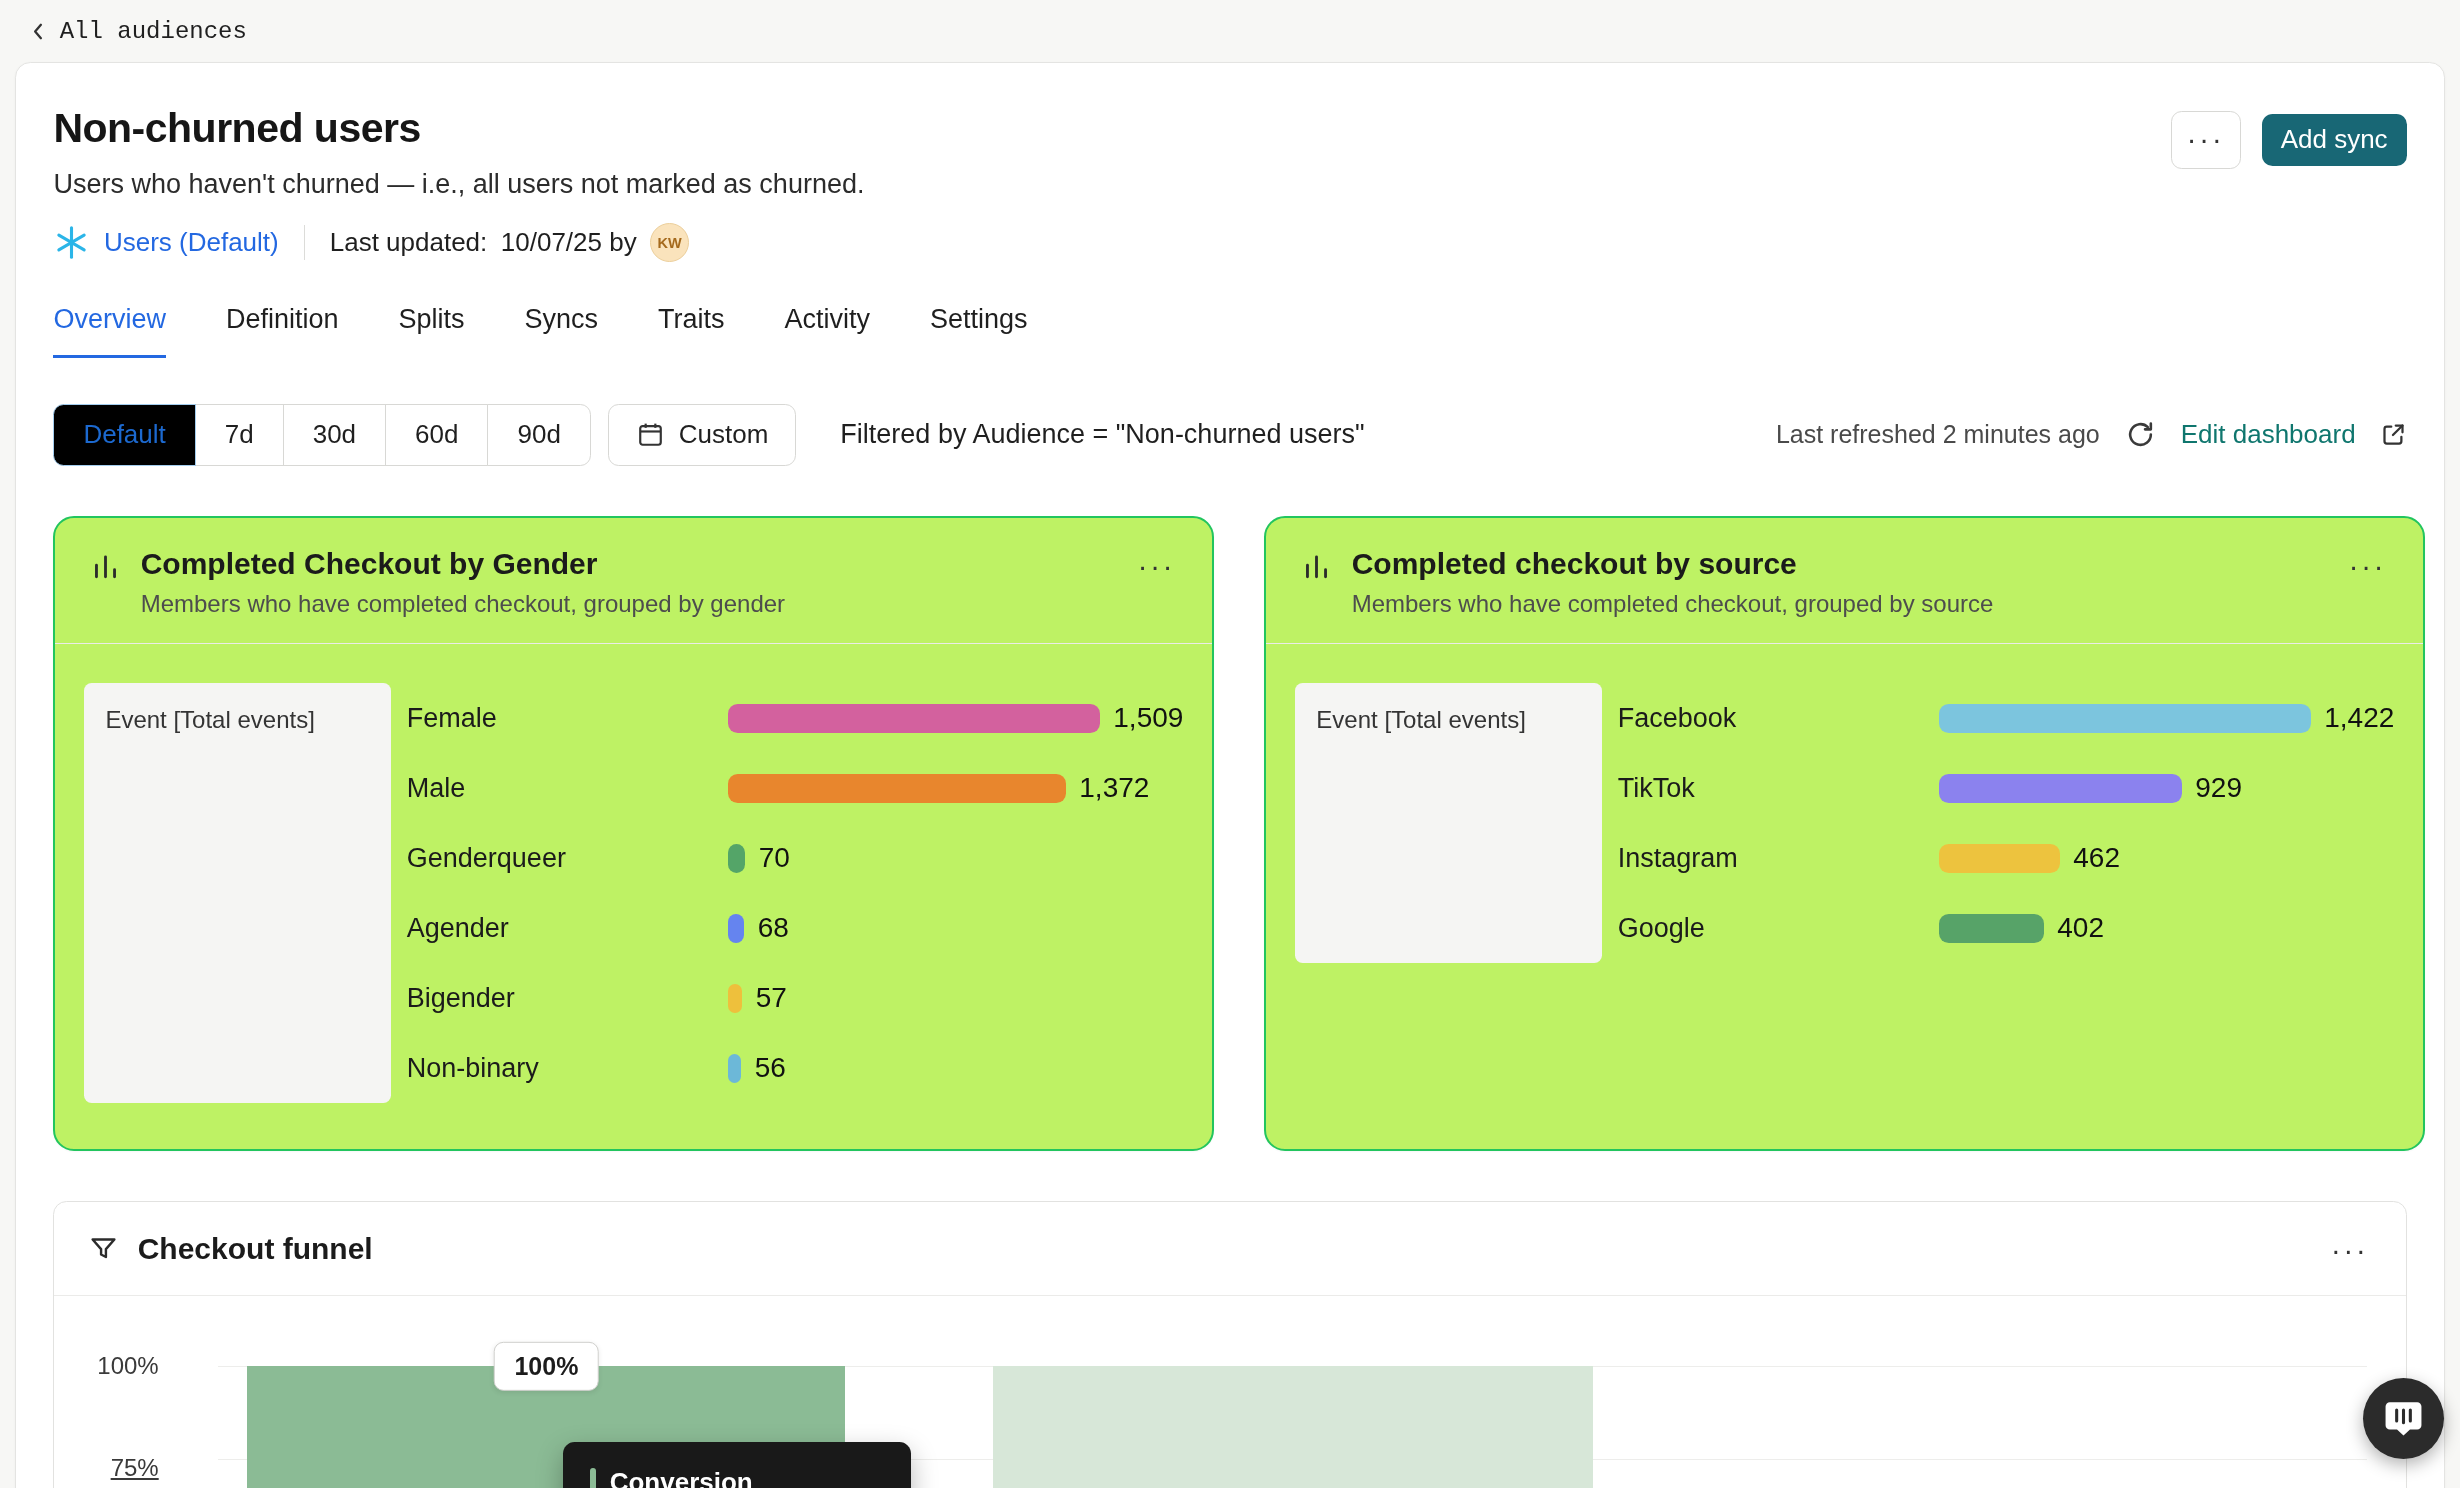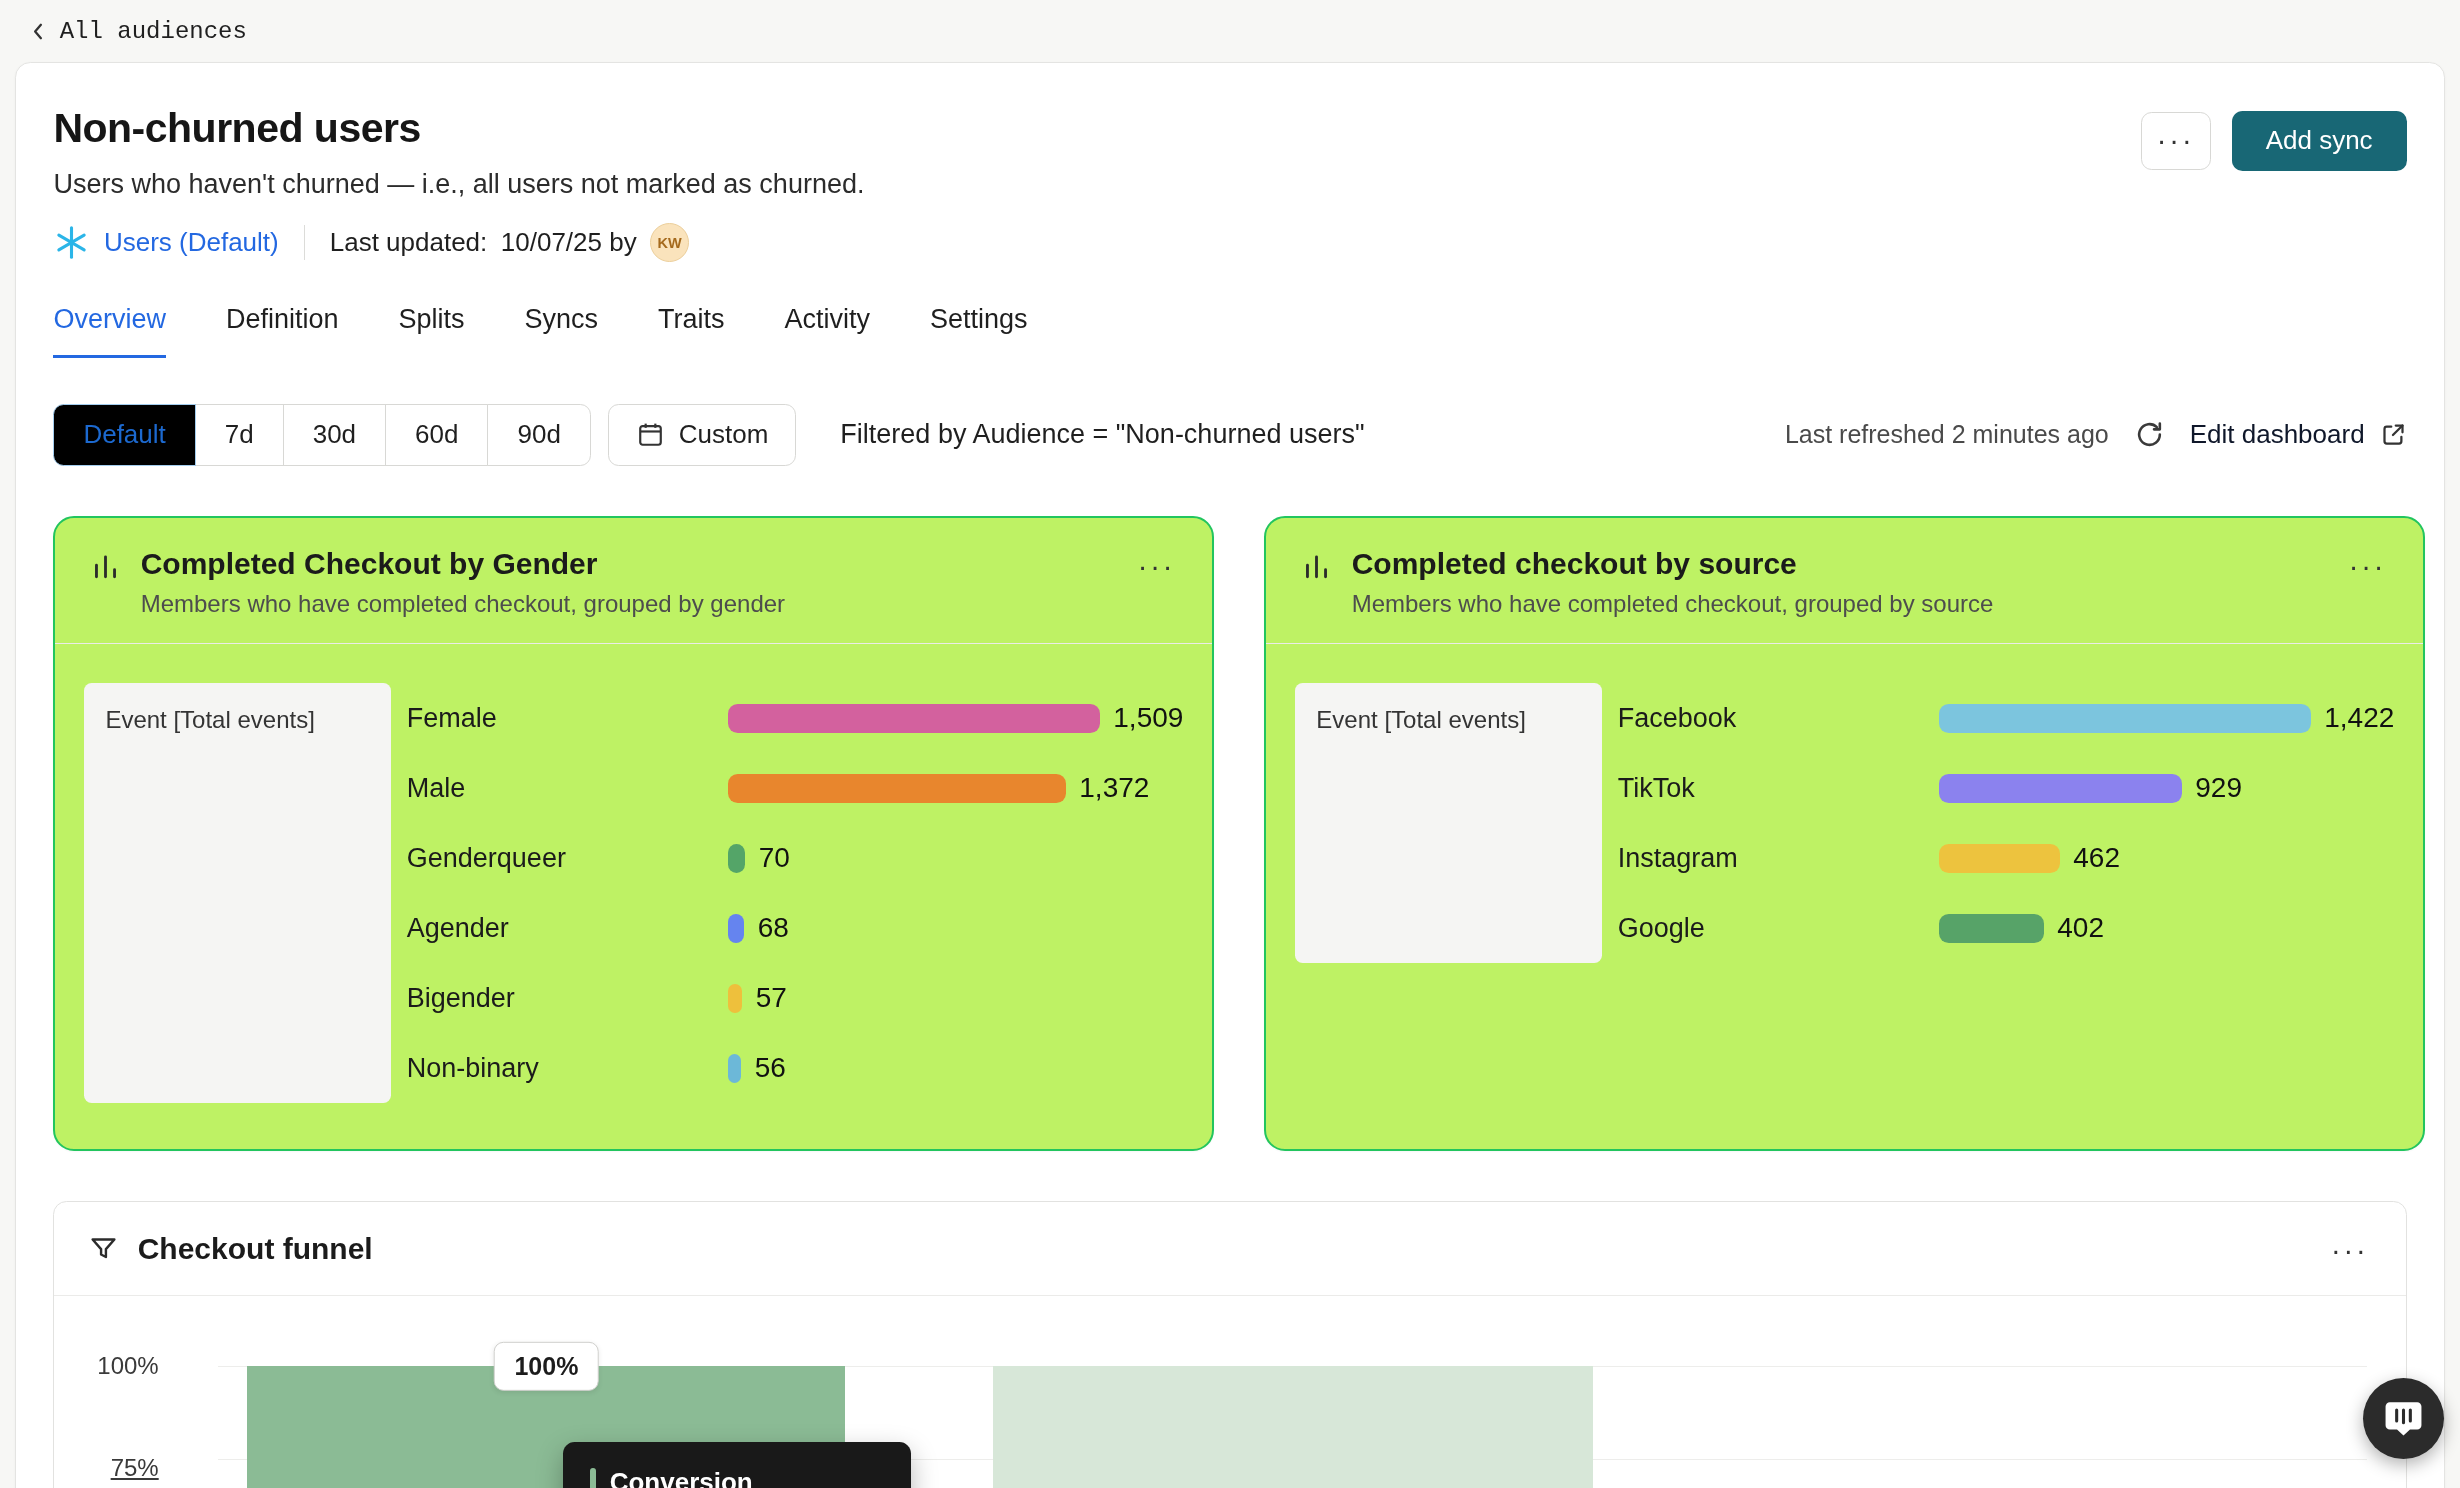--- a/index.html
+++ b/index.html
@@ -21,21 +21,21 @@
   .source-link{color:#2368e1;margin-left:13.5px;cursor:pointer;}
   .vdivider{width:1px;height:35px;background:#dcdcd9;margin:0 25px;}
   .updated-label{color:#1f1f1f;}
   .updated-value{margin-left:13.5px;color:#1f1f1f;}
   .avatar{width:37px;height:37px;border-radius:50%;background:#fae3bc;border:1px solid #eccf9b;color:#a56a1d;
     font-size:14.5px;font-weight:700;display:flex;align-items:center;justify-content:center;margin-left:13.5px;}
 
   .head-actions{display:flex;gap:21px;align-items:center;margin-top:5.8px;}
   .btn-more{width:70px;height:58px;border:1px solid #d8d8d5;background:#fff;border-radius:10.6px;
     font-size:29px;letter-spacing:2.9px;color:#333;cursor:pointer;line-height:1;}
-  .btn-primary{height:60px;padding:0 34px;background:#186775;color:#fff;border:none;border-radius:10.6px;
+  .btn-primary{height:52px;padding:0 19px;background:#186775;color:#fff;border:none;border-radius:10.6px;
     font-size:26px;font-weight:500;font-family:inherit;cursor:pointer;}
 
   
   .tabs{display:flex;gap:60px;padding:0 37px;margin-top:42px;}
   .tab{font-size:27px;color:#1f1f1f;padding-bottom:19.3px;border-bottom:3.9px solid transparent;cursor:pointer;}
   .tab.active{color:#2368e1;border-bottom-color:#2368e1;}
 
   
   .filter-row{display:flex;align-items:center;padding:0 37px;margin-top:46px;height:62px;}
   .seg-group{display:flex;}
@@ -43,21 +43,21 @@
     font-size:26px;color:#1f1f1f;font-family:inherit;cursor:pointer;}
   .seg:first-child{border-radius:10.6px 0 0 10.6px;margin-left:0;}
   .seg:last-child{border-radius:0 10.6px 10.6px 0;}
   .seg.active{background:#000000;border-color:#a3cdee;color:#1c69cf;position:relative;z-index:1;border-radius:10.6px 0 0 10.6px;}
   .btn-custom{display:flex;align-items:center;gap:13.5px;height:62px;padding:0 27px;margin-left:17.4px;
     border:1px solid #d8d8d5;border-radius:10.6px;background:#fff;font-size:26px;color:#1f1f1f;font-family:inherit;cursor:pointer;}
   .filter-text{margin-left:44px;font-size:27px;color:#1f1f1f;}
   .filter-right{margin-left:auto;display:flex;align-items:center;gap:25px;}
   .refreshed{font-size:25px;color:#4a4a4a;}
   .icon-btn{background:none;border:none;padding:0;cursor:pointer;display:flex;align-items:center;}
-  .edit-dash{display:flex;align-items:center;gap:15px;font-size:26px;color:#0f172a;font-weight:500;cursor:pointer;}
+  .edit-dash{display:flex;align-items:center;gap:24px;font-size:26px;color:#0f766e;font-weight:500;cursor:pointer;}
 
   
   .charts-grid{display:grid;grid-template-columns:1fr 1fr;gap:50px;padding:0 37px;margin-top:50px;}
   .chart-card{background:#bef264;border:2px solid #22c55e;border-radius:21px;box-shadow:0 1px 1.9px rgba(0,0,0,.03);}
   .chart-head{display:flex;align-items:flex-start;padding:29px 31px 25px 35px;border-bottom:1px solid #ebebe9;}
   .chart-head .hicon{margin-top:3.9px;}
   .chart-titles{margin-left:19.3px;flex:1;}
   .chart-title{margin:0;font-size:30px;font-weight:600;color:#1b1b1b;}
   .chart-sub{margin:9.7px 0 0 0;font-size:24px;color:#4d4d4d;font-weight:400;}
   .menu-dots{background:none;border:none;font-size:29px;letter-spacing:2.9px;color:#333;cursor:pointer;margin-top:3.9px;line-height:1;}

